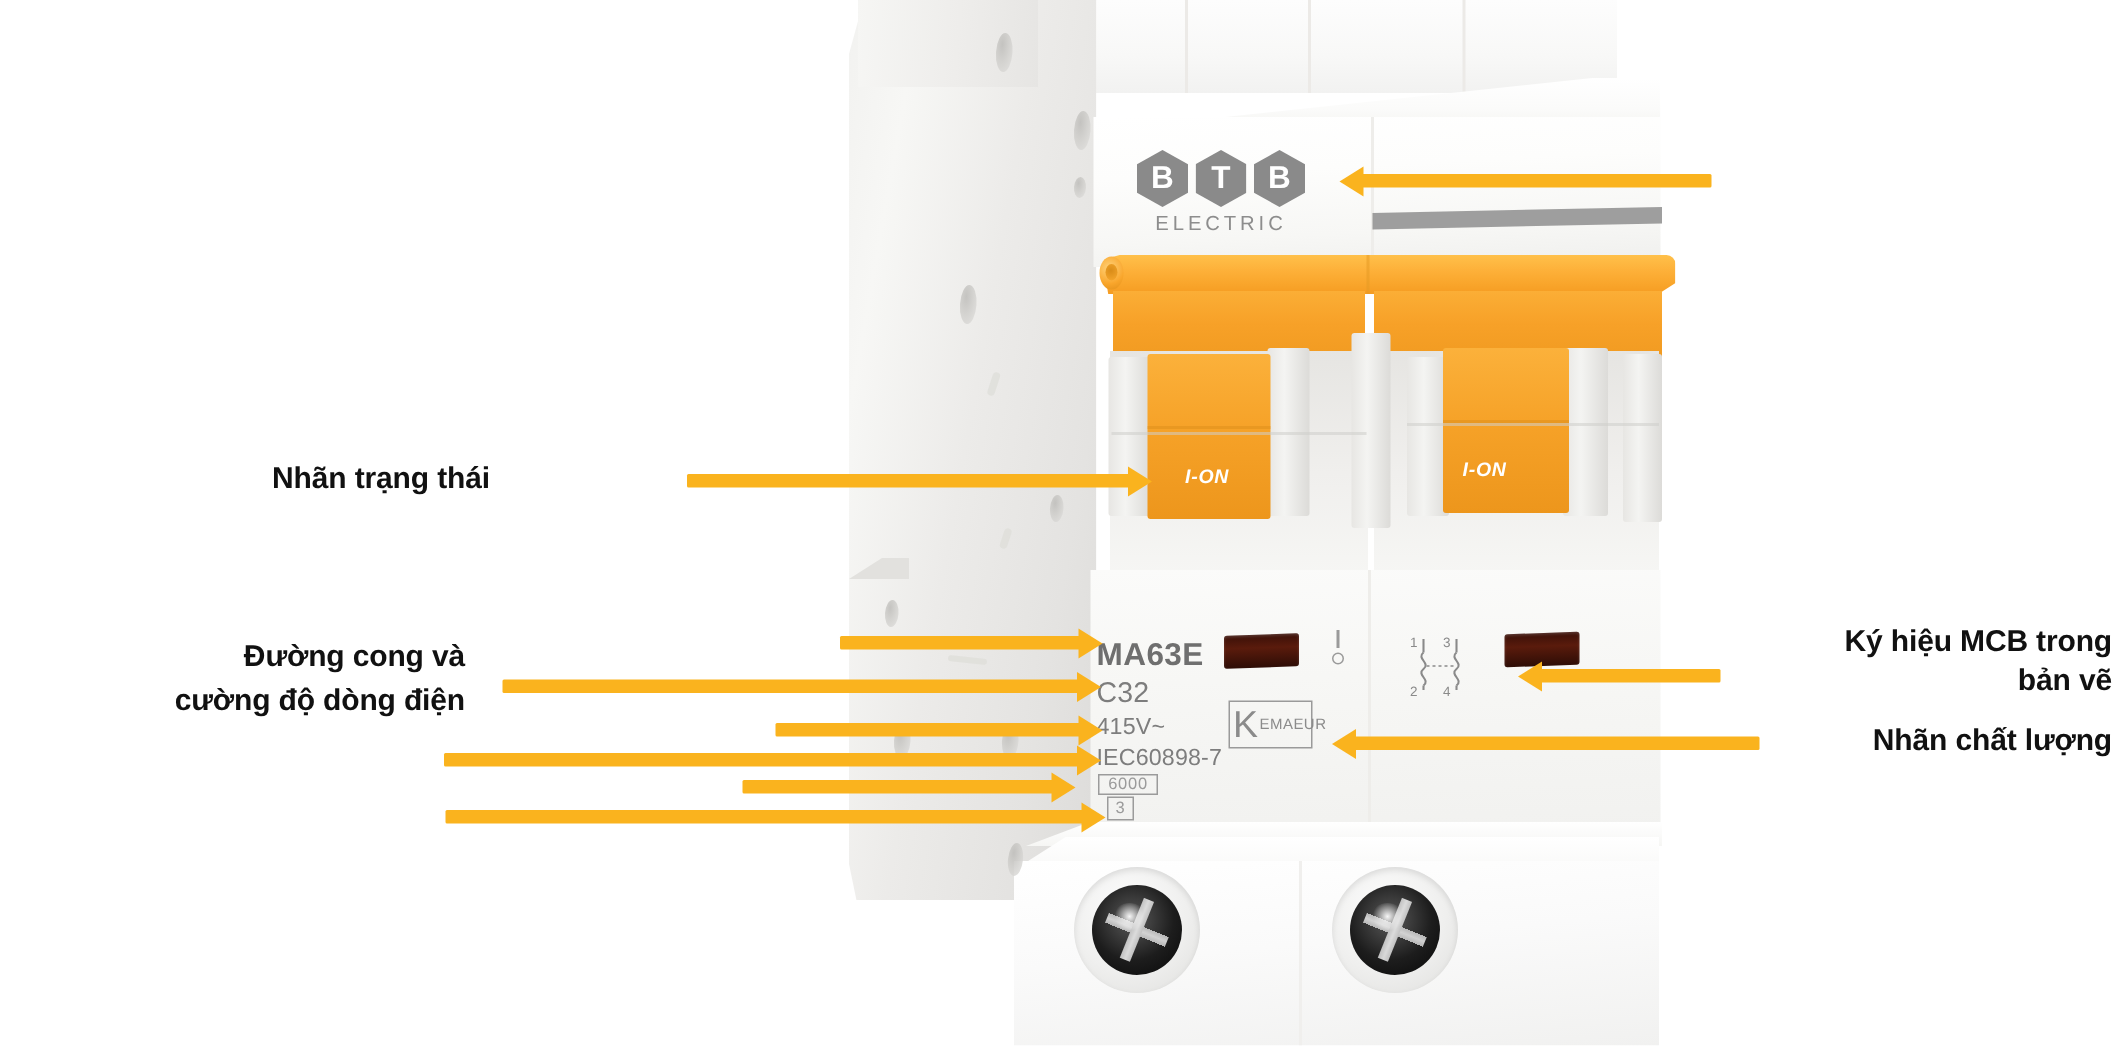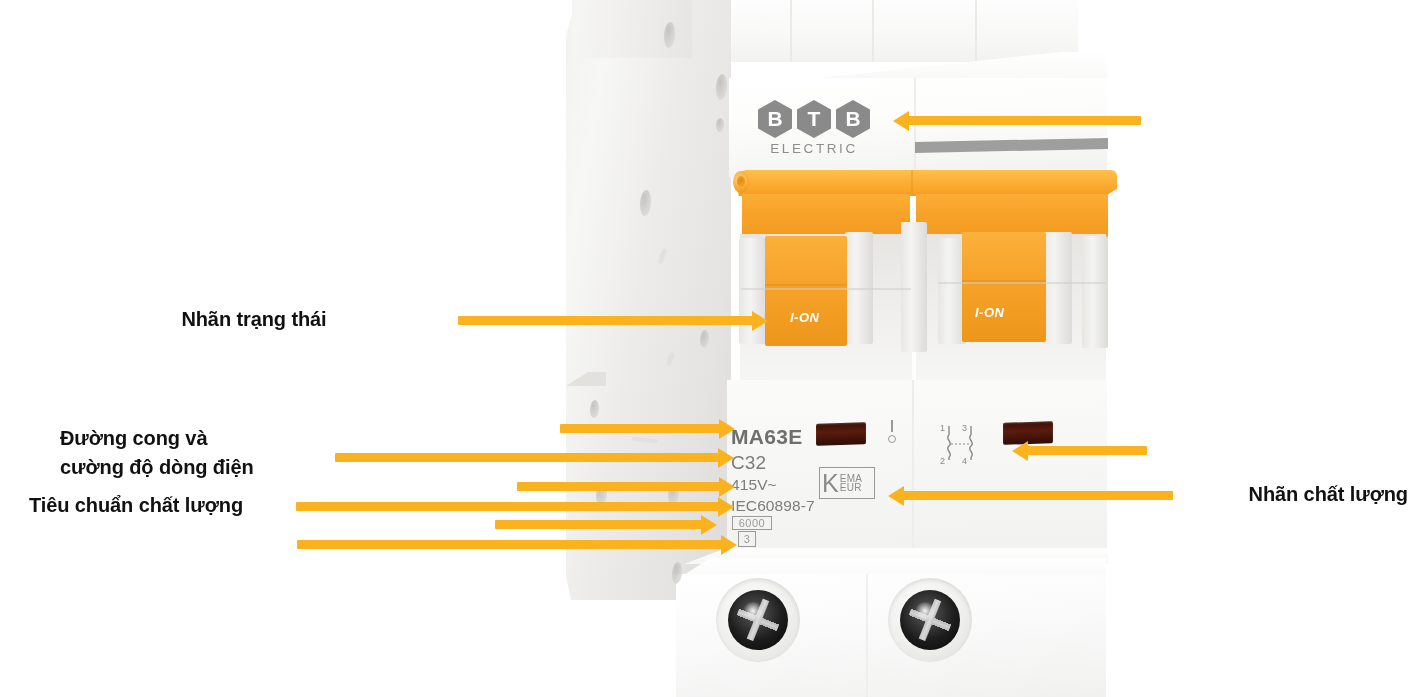--- a/index.html
+++ b/index.html
@@ -13,21 +13,21 @@
     position:absolute;
     color:#111111;
     font-weight:bold;
     font-size:20px;
     line-height:25px;
     white-space:nowrap;
     letter-spacing:-0.1px;
   }
   .anno.right-align { text-align:center; }
   .anno.left-align  { text-align:left; }
-  .anno.ctr { text-align:left; white-space:normal; }
+  .anno.ctr { text-align:right; white-space:normal; }
 
   
   .arrow { position:absolute; height:9px; }
   .arrow .shaft {
     position:absolute; left:0; top:0; height:9px; background:#FAB31E;
     border-radius:1px;
   }
   .arrow .head {
     position:absolute; top:-5.5px; width:0; height:0;
     border-top:10px solid transparent;
@@ -149,21 +149,21 @@
     box-shadow: inset 0 1px 2px rgba(255,255,255,.18);
   }
   .trip-ind { position:absolute; color:#8b8b8b; font-size:13px; line-height:11px; }
 
   .kema {
     position:absolute; border:1.5px solid #9a9a9a; color:#8b8b8b;
     display:flex; align-items:center; padding:2px 3px 2px 2px;
     font-size:10px; line-height:9px;
   }
   .kema .kbig { font-size:25px; line-height:23px; font-weight:normal; margin-right:1px; }
-  .kema .kstack { display:flex; flex-direction:column; letter-spacing:.3px; }
+  .kema .kstack { display:flex; flex-direction:row; letter-spacing:.3px; }
 
   .sym { position:absolute; color:#8a8a8a; }
   .energy-box {
     position:absolute; border:1.2px solid #9b9b9b; color:#9b9b9b;
     font-size:11px; text-align:center; letter-spacing:.5px;
     display:flex; align-items:center; justify-content:center;
   }
 
   
   .bottom-block {
@@ -342,20 +342,24 @@
     <div class="screw" style="left:900px; top:590px; width:60px; height:60px;"></div>
     <div class="screw-glint" style="left:914px; top:602px; width:22px; height:18px;"></div>
 
   </div>
 
   <div class="arrow to-left" style="left:893px; top:116px; width:248px;">
     <div class="shaft" style="left:14px; width:234px;"></div>
     <div class="head"></div>
   </div>
 
+  <div class="anno ctr" style="left:1160px; top:415px; width:248px; line-height:26px;">
+    <span>Ký hiệu MCB trong</span><br>
+    <span>bản vẽ</span>
+  </div>
   <div class="arrow to-left" style="left:1012px; top:446px; width:135px;">
     <div class="shaft" style="left:14px; width:121px;"></div>
     <div class="head"></div>
   </div>
 
   <div class="anno left-align" style="left:1188px; top:482px; width:220px;text-align:right;">Nhãn chất lượng</div>
   <div class="arrow to-left" style="left:888px; top:491px; width:285px;">
     <div class="shaft" style="left:14px; width:271px;"></div>
     <div class="head"></div>
   </div>
@@ -378,21 +382,20 @@
   <div class="arrow to-right" style="left:335px; top:453px; width:399px;">
     <div class="shaft" style="width:385px;"></div>
     <div class="head"></div>
   </div>
 
   <div class="arrow to-right" style="left:517px; top:482px; width:218px;">
     <div class="shaft" style="width:204px;"></div>
     <div class="head"></div>
   </div>
 
-  <div class="anno right-align" style="left:10px; top:493px; width:252px;">Tiêu chuẩn chất lượng</div>
   <div class="arrow to-right" style="left:296px; top:502px; width:438px;">
     <div class="shaft" style="width:424px;"></div>
     <div class="head"></div>
   </div>
 
   <div class="arrow to-right" style="left:495px; top:520px; width:222px;">
     <div class="shaft" style="width:208px;"></div>
     <div class="head"></div>
   </div>
 

